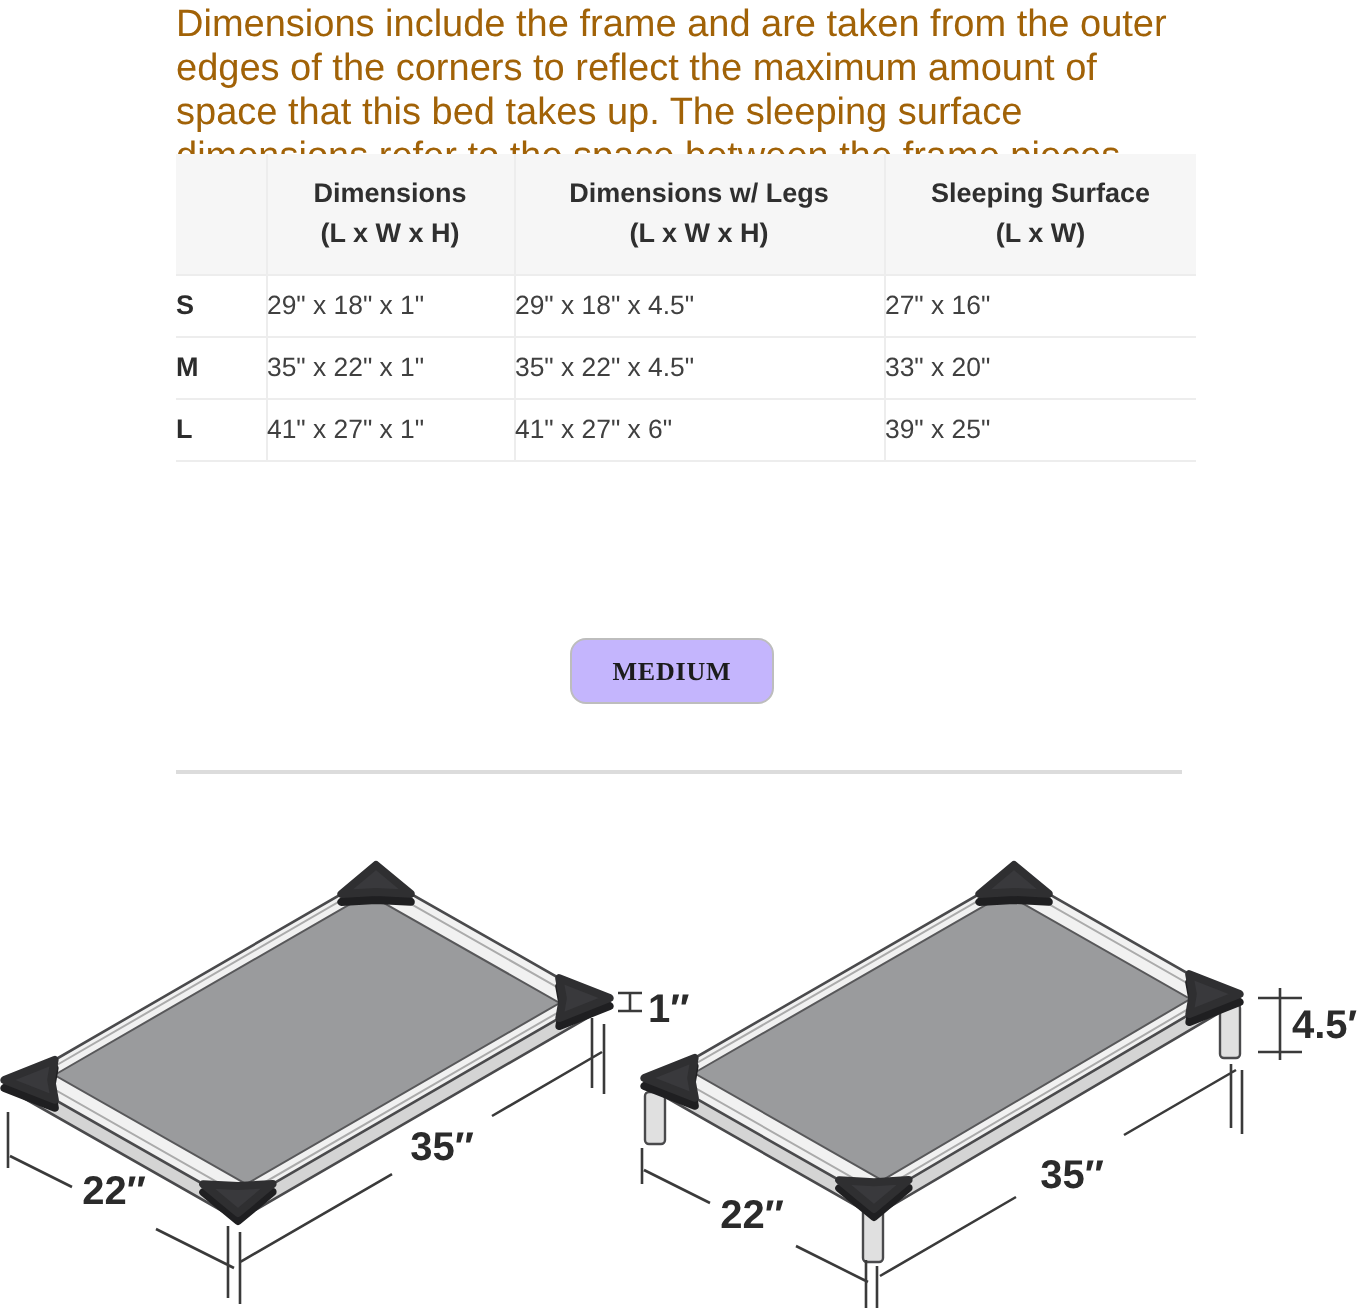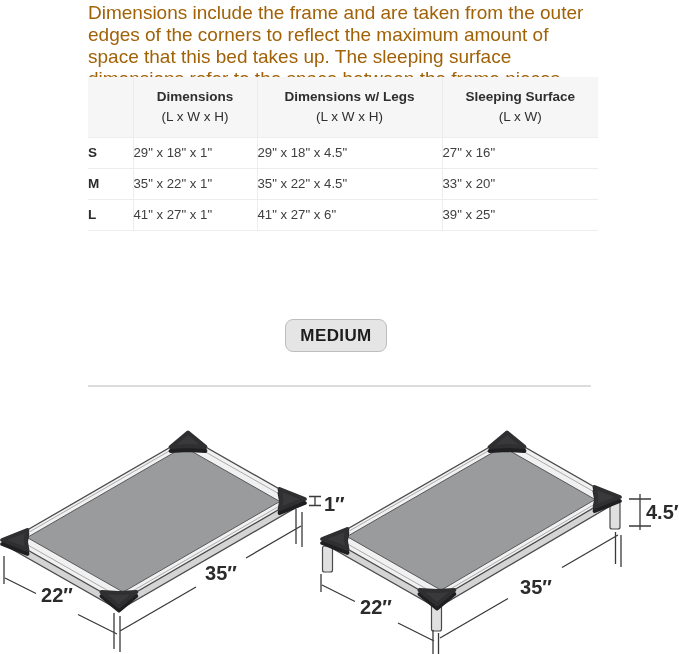--- a/index.html
+++ b/index.html
@@ -16,33 +16,33 @@
     position:absolute; left:88px; top:77px; width:510px;
     border-collapse:collapse; table-layout:fixed;
   }
   table.size-table th, table.size-table td {
     vertical-align:middle;
   }
   table.size-table thead th {
     background:#f6f6f6; height:60px; font-size:13.5px; font-weight:700;
     color:#2f2f2f; line-height:20px; padding:6px 2px;
   }
-  table.size-table thead th .sub { font-weight:400; }
+  table.size-table thead th .sub { font-weight:700; }
   table.size-table tbody td {
     height:31px; font-size:13.2px; color:#404040; background:#fff;
     border-top:1px solid #ededed;
   }
   table.size-table tbody tr:last-child td { border-bottom:1px solid #ededed; }
   table.size-table td + td, table.size-table th + th { border-left:1px solid #ededed; }
   table.size-table tbody td.size-label { font-weight:700; color:#2c2c2c; font-size:13.5px; }
   .size-btn {
     position:absolute; left:285px; top:319px; width:102px; height:33px;
-    background:#e5e5e5; border:1px solid #bdbdbd; border-radius:8px;
-    font-family:Liberation Sans, sans-serif;
-    font-size:17px; font-weight:600; letter-spacing:0.4px; color:#1c1c1c;
+    background:#c4b5fd; border:1px solid #bdbdbd; border-radius:8px;
+    font-family:Liberation Serif, serif;
+    font-size:13px; font-weight:600; letter-spacing:0.4px; color:#1c1c1c;
     display:flex; align-items:center; justify-content:center; cursor:pointer;
   }
   .divider {
     position:absolute; left:88px; top:385px; width:503px; height:2px;
     background:#dcdcdc;
   }
   svg.diagram { position:absolute; left:0; top:410px; }
   svg.diagram text {
     font-family:"Liberation Sans", sans-serif; font-weight:bold;
     font-size:20px; fill:#2b2b2b;

